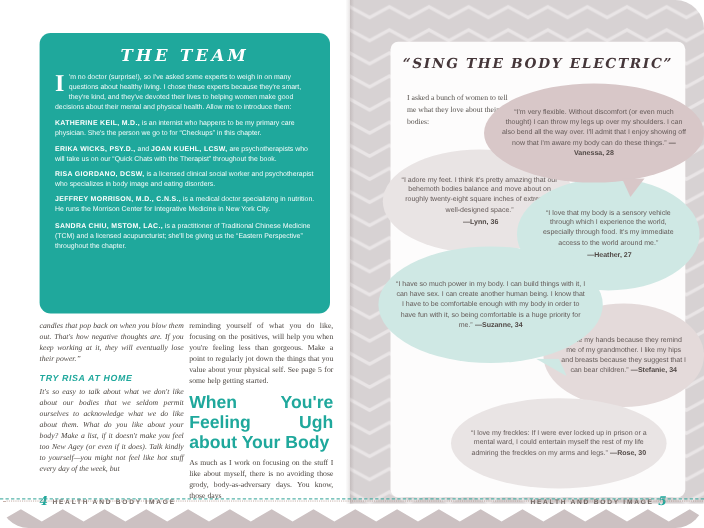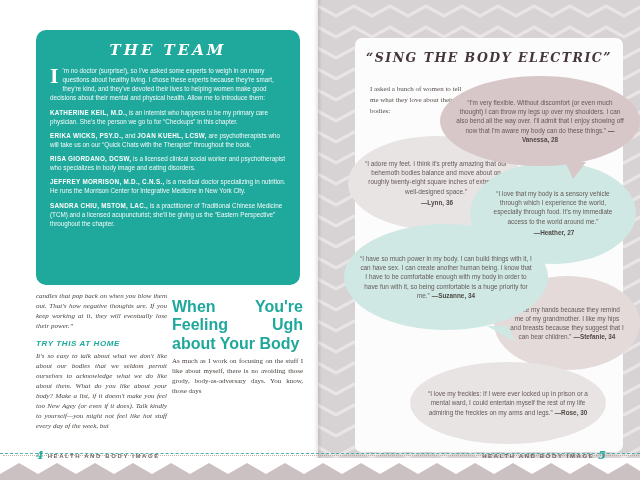--- a/index.html
+++ b/index.html
@@ -1,17 +1,17 @@
 <!DOCTYPE html>
 <html><head>
 <meta charset="utf-8">
 <style>
   html,body{margin:0;padding:0;}
   #stage{position:relative;width:640px;height:480px;background:#ffffff;overflow:hidden;
-         font-family:"Liberation Sans",sans-serif;}
+         font-family:"Liberation Sans",sans-serif;border-radius:26px;}
   
   #left-page{position:absolute;left:0;top:0;width:318px;height:458px;background:#ffffff;}
   #team-box{position:absolute;left:36px;top:30px;width:264px;height:255px;background:#1fa89c;
             border-radius:10px;padding:11px 14px;box-sizing:border-box;overflow:hidden;color:#ffffff;}
   #team-title{font-family:"DejaVu Serif",serif;font-style:italic;font-weight:bold;
               font-size:15px;letter-spacing:3px;text-align:center;margin:0 0 7px 0;color:#ffffff;}
   .tb-text{font-size:6.3px;line-height:1.45;margin:0 0 5px 0;color:#f3fbfa;}
   .tb-text b{color:#ffffff;letter-spacing:.3px;}
   .dropcap{float:left;font-family:"Liberation Serif",serif;font-size:22px;line-height:.85;
            margin:1px 4px 0 0;color:#ffffff;font-weight:bold;}
@@ -92,24 +92,25 @@
       <p class="tb-text">
         <b>JEFFREY MORRISON, M.D., C.N.S.,</b><span></span><b></b><span> is a medical doctor specializing in nutrition. He runs the Morrison Center for Integrative Medicine in New York City.</span>
       </p>
       <p class="tb-text">
         <b>SANDRA CHIU, MSTOM, LAC.,</b><span></span><b></b><span> is a practitioner of Traditional Chinese Medicine (TCM) and a licensed acupuncturist; she'll be giving us the “Eastern Perspective” throughout the chapter.</span>
       </p>
     </div>
 
     <div class="col" id="col1">
       <p>candles that pop back on when you blow them out. That's how negative thoughts are. If you keep working at it, they will eventually lose their power.”</p>
-      <div class="mini-heading">TRY THIS AT HOME</div>
+      <div class="mini-heading">TRY RISA AT HOME</div>
       <p>It's so easy to talk about what we don't like about our bodies that we seldom permit ourselves to acknowledge what we do like about them. What do you like about your body? Make a list, if it doesn't make you feel too New Agey (or even if it does). Talk kindly to yourself—you might not feel like hot stuff every day of the week, but</p>
     </div>
     <div class="col" id="col2">
+      <p>reminding yourself of what you do like, focusing on the positives, will help you when you're feeling less than gorgeous. Make a point to regularly jot down the things that you value about your physical self. See page 5 for some help getting started.</p>
       <div class="big-heading">When You're Feeling Ugh about Your Body</div>
       <p>As much as I work on focusing on the stuff I like about myself, there is no avoiding those grody, body-as-adversary days. You know, those days</p>
     </div>
 
     <div class="footer" id="footer-left">
       <span class="page-num">4</span><span>HEALTH AND BODY IMAGE</span>
     </div>
   </div>
 
   <div id="right-page">

